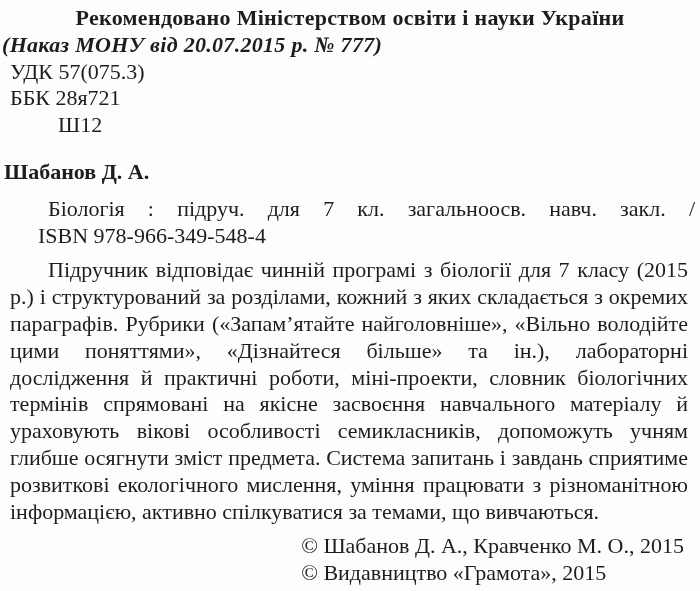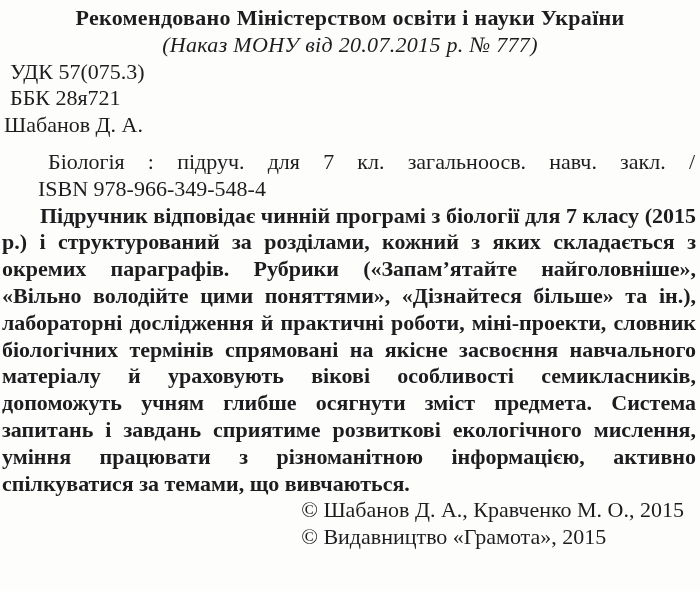--- a/index.html
+++ b/index.html
@@ -23,60 +23,60 @@
     width: 100%;
     height: 100%;
   }
   
   .rec-line {
     text-align: center;
     letter-spacing: 0.3px;
     font-weight: bold;
   }
   .order-line {
-    text-align: center;
+    text-align: left;
     font-style: italic;
-    font-weight: normal;
+    font-weight: bold;
     letter-spacing: 0.3px;
   }
   
   .code-line {
     padding-left: 8px;
   }
   .code-line.author-sign {
     padding-left: 56px;
   }
   
   .author-heading {
-    font-weight: normal;
+    font-weight: bold;
     padding-left: 2px;
+    margin-top: 20px;
   }
   .biblio-title {
     padding-left: 46px;
     padding-right: 3px;
     text-align: justify;
     text-align-last: justify;
     white-space: normal;
     margin-top: 10px;
   }
   .biblio-imprint {
     padding-right: 1px;
     text-align: justify;
     text-align-last: justify;
   }
   .isbn-line {
     padding-left: 36px;
   }
   
   .annotation {
-    margin: 0;
+    margin: 8px;
     text-align: justify;
     text-indent: 38px;
     padding-right: 2px;
-    font-weight: bold;
   }
   .audience-line {
     text-indent: 34px;
   }
   
   .copyright-block {
     width: fit-content;
     margin-left: auto;
     margin-right: 14px;
     text-align: left;
@@ -88,20 +88,21 @@
 <div class="page">
 
   <div class="header">
     <div class="rec-line">Рекомендовано Міністерством освіти і науки  України</div>
     <div class="order-line">(Наказ МОНУ від 20.07.2015 р. № 777)</div>
   </div>
 
   <div class="codes">
     <div class="code-line">УДК 57(075.3)</div>
     <div class="code-line">ББК 28я721</div>
+    <div class="code-line author-sign">Ш12</div>
   </div>
 
   <div class="catalog-entry">
     <div class="author-heading">Шабанов Д. А.</div>
     <div class="biblio-title">Біологія : підруч. для 7 кл. загальноосв. навч. закл. /</div>
     <div class="isbn-line">ISBN 978-966-349-548-4</div>
   </div>
 
   <p class="annotation">Підручник відповідає чинній програмі з біології для 7 класу (2015 р.) і структурований за розділами, кожний з яких складається з окремих параграфів. Рубрики («Запам’ятайте найголовніше», «Вільно володійте цими поняттями», «Дізнайтеся більше» та ін.), лабораторні дослідження й практичні роботи, міні-проекти, словник біологічних термінів спрямовані на якісне засвоєння навчального матеріалу й ураховують вікові особливості семикласників, допоможуть учням глибше осягнути зміст предмета. Система запитань і завдань сприятиме розвиткові екологічного мислення, уміння працювати з різноманітною інформацією, активно спілкуватися за темами, що вивчаються.</p>
 

